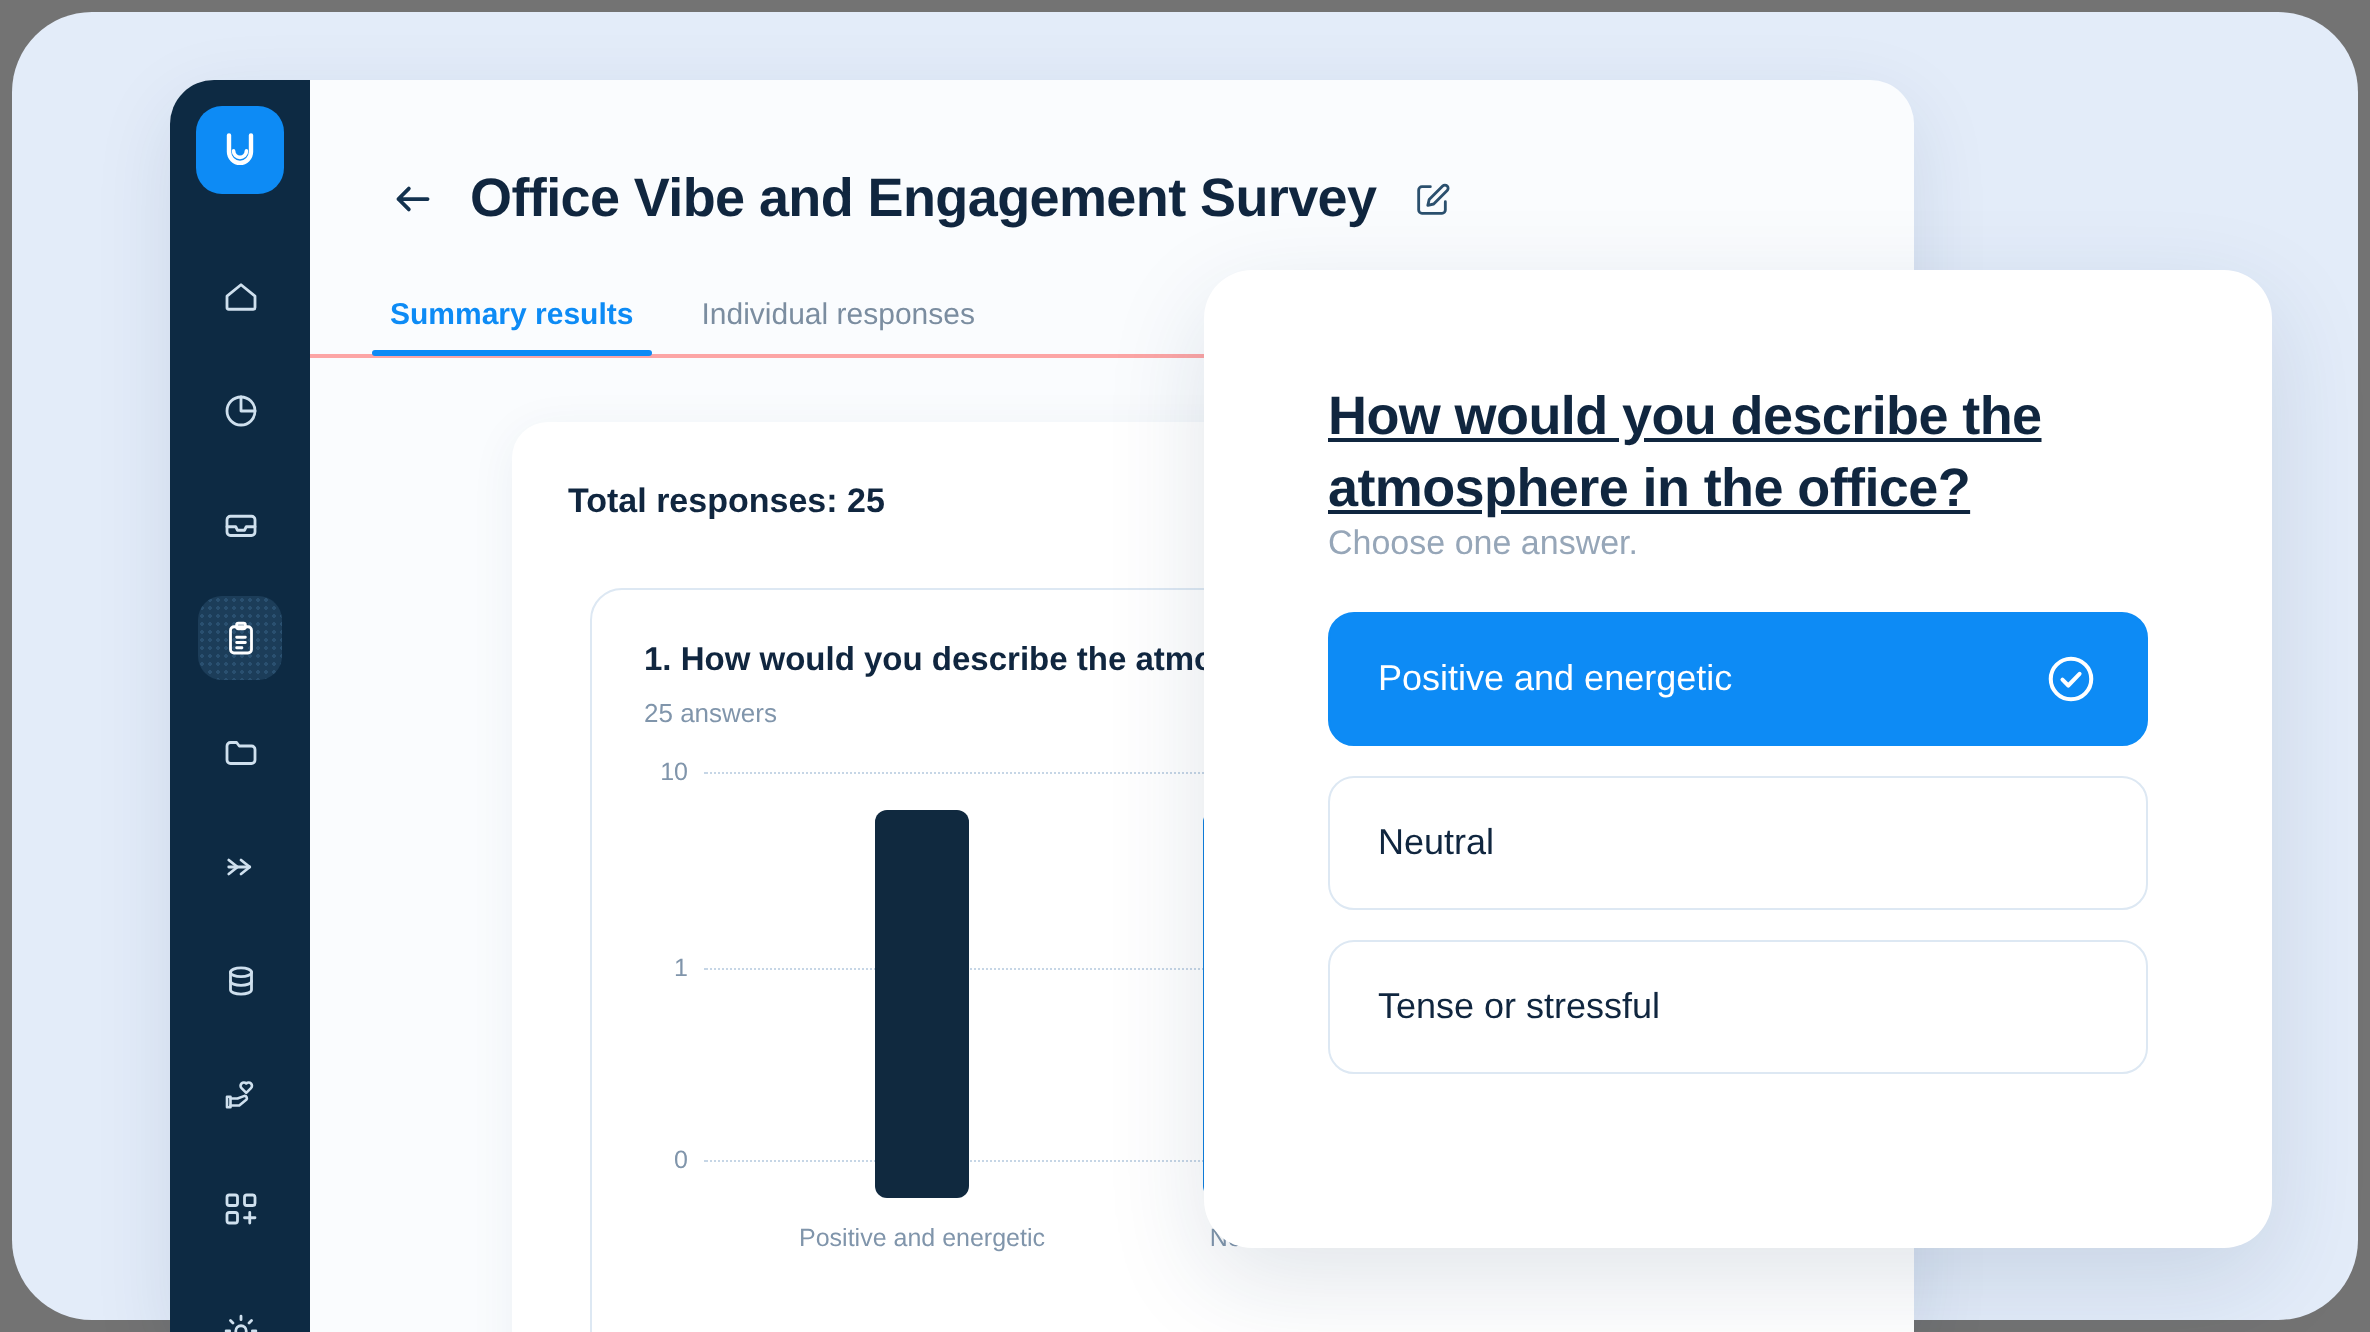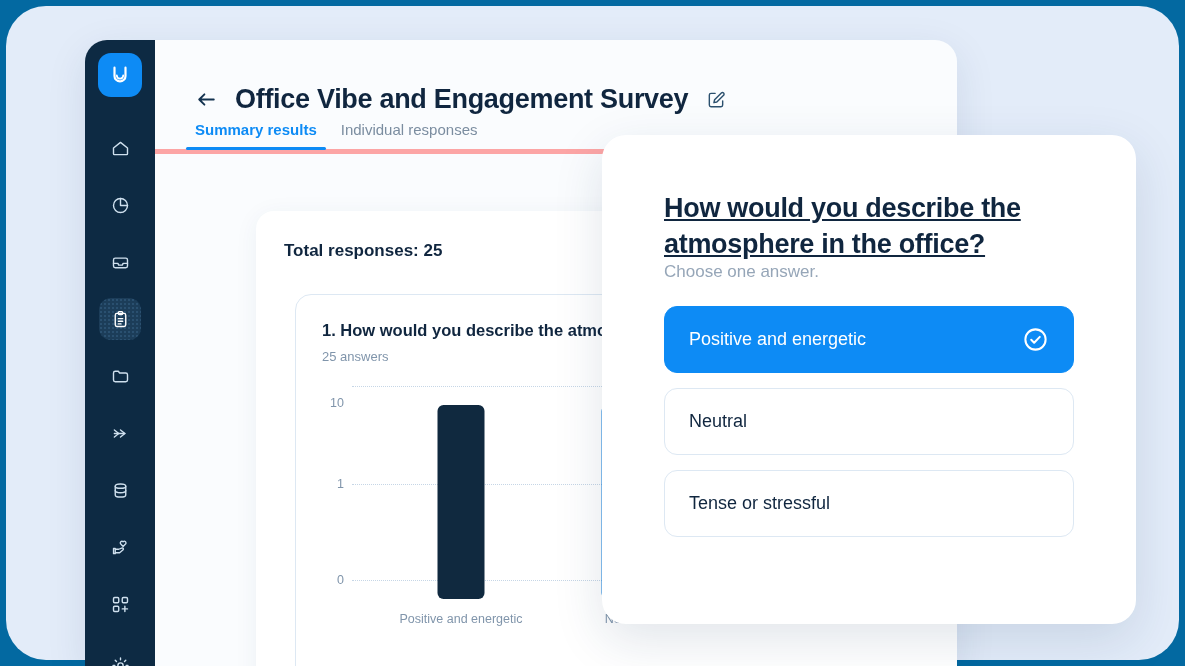--- a/index.html
+++ b/index.html
@@ -10,21 +10,21 @@
     overflow: hidden;
     font-family: "Liberation Sans", sans-serif;
     background: #ffffff;
   }
 
   
   #root {
     position: relative;
     width: 1185px;
     height: 666px;
-    background: #0369a1;
+    background: #737373;
     padding-left: 39px;
   }
   .panel-bg {
     position: absolute;
     left: 6px; top: 6px;
     width: 1173px; height: 654px;
     background: #e3ecf9;
     border-radius: 40px;
   }
 
@@ -97,24 +97,25 @@
     font-size: 27px;
     font-weight: bold;
     color: #10263f;
     letter-spacing: -0.3px;
     white-space: nowrap;
   }
   .edit-icon { color: #2b506e; display: flex; align-items: center; margin-left: 2px; }
 
   
   .tabs {
+    margin-top: 28px;
     padding-left: 31px;
     display: flex;
-    gap: 6px;
-    border-bottom: 5px solid #fca5a5;
+    gap: 16px;
+    border-bottom: 2px solid #fca5a5;
   }
   .tab {
     font-size: 15px;
     color: #7b8da0;
     padding: 6px 9px 11px 9px;
     white-space: nowrap;
     position: relative;
   }
   .tab.active {
     color: #0d8bf5;
@@ -393,21 +394,21 @@
 
       <div class="summary-card">
         <div class="total-responses">Total responses: 25</div>
 
         <div class="q-card">
           <div class="q-title">1. How would you describe the atmosphere in the office?</div>
           <div class="q-sub">25 answers</div>
 
           <div class="chart" id="chart">
               <div class="gridline" style="top: 0px;"></div>
-              <div class="y-label" style="top: 17px;">10</div>
+              <div class="y-label" style="top: 0px;">10</div>
               <div class="gridline" style="top: 98px;"></div>
               <div class="y-label" style="top: 98px;">1</div>
               <div class="gridline" style="top: 194px;"></div>
               <div class="y-label" style="top: 194px;">0</div>
               <div class="bars">
                 <div class="bar-col" style="left: 109px; bottom: auto; transform: translateX(-50%); top: 0px; height: 240px; justify-content: flex-end;">
                   <div class="bar" style="height: 194px; background: rgb(16, 41, 63);"></div>
                   <div class="bar-label">Positive and energetic</div>
                 </div>
                 <div class="bar-col" style="left: 273px; bottom: auto; transform: translateX(-50%); top: 0px; height: 240px; justify-content: flex-end;">

